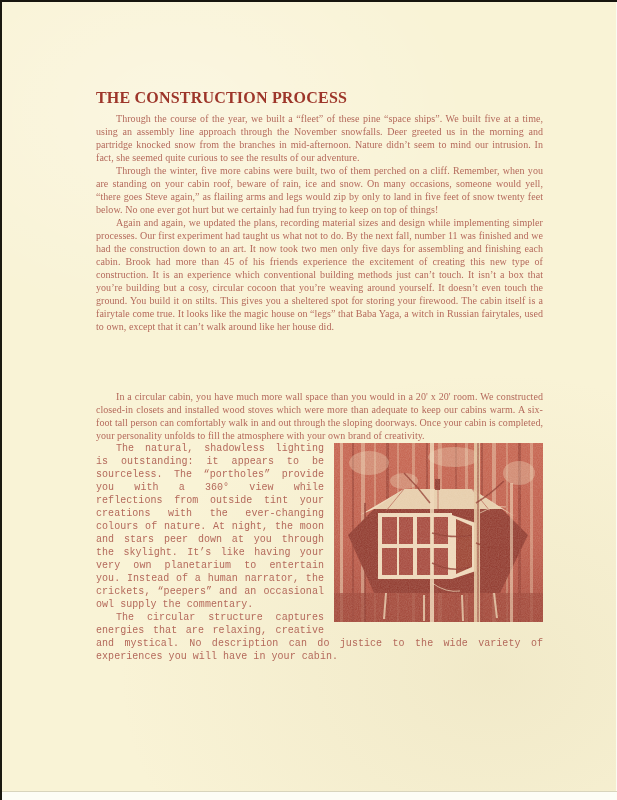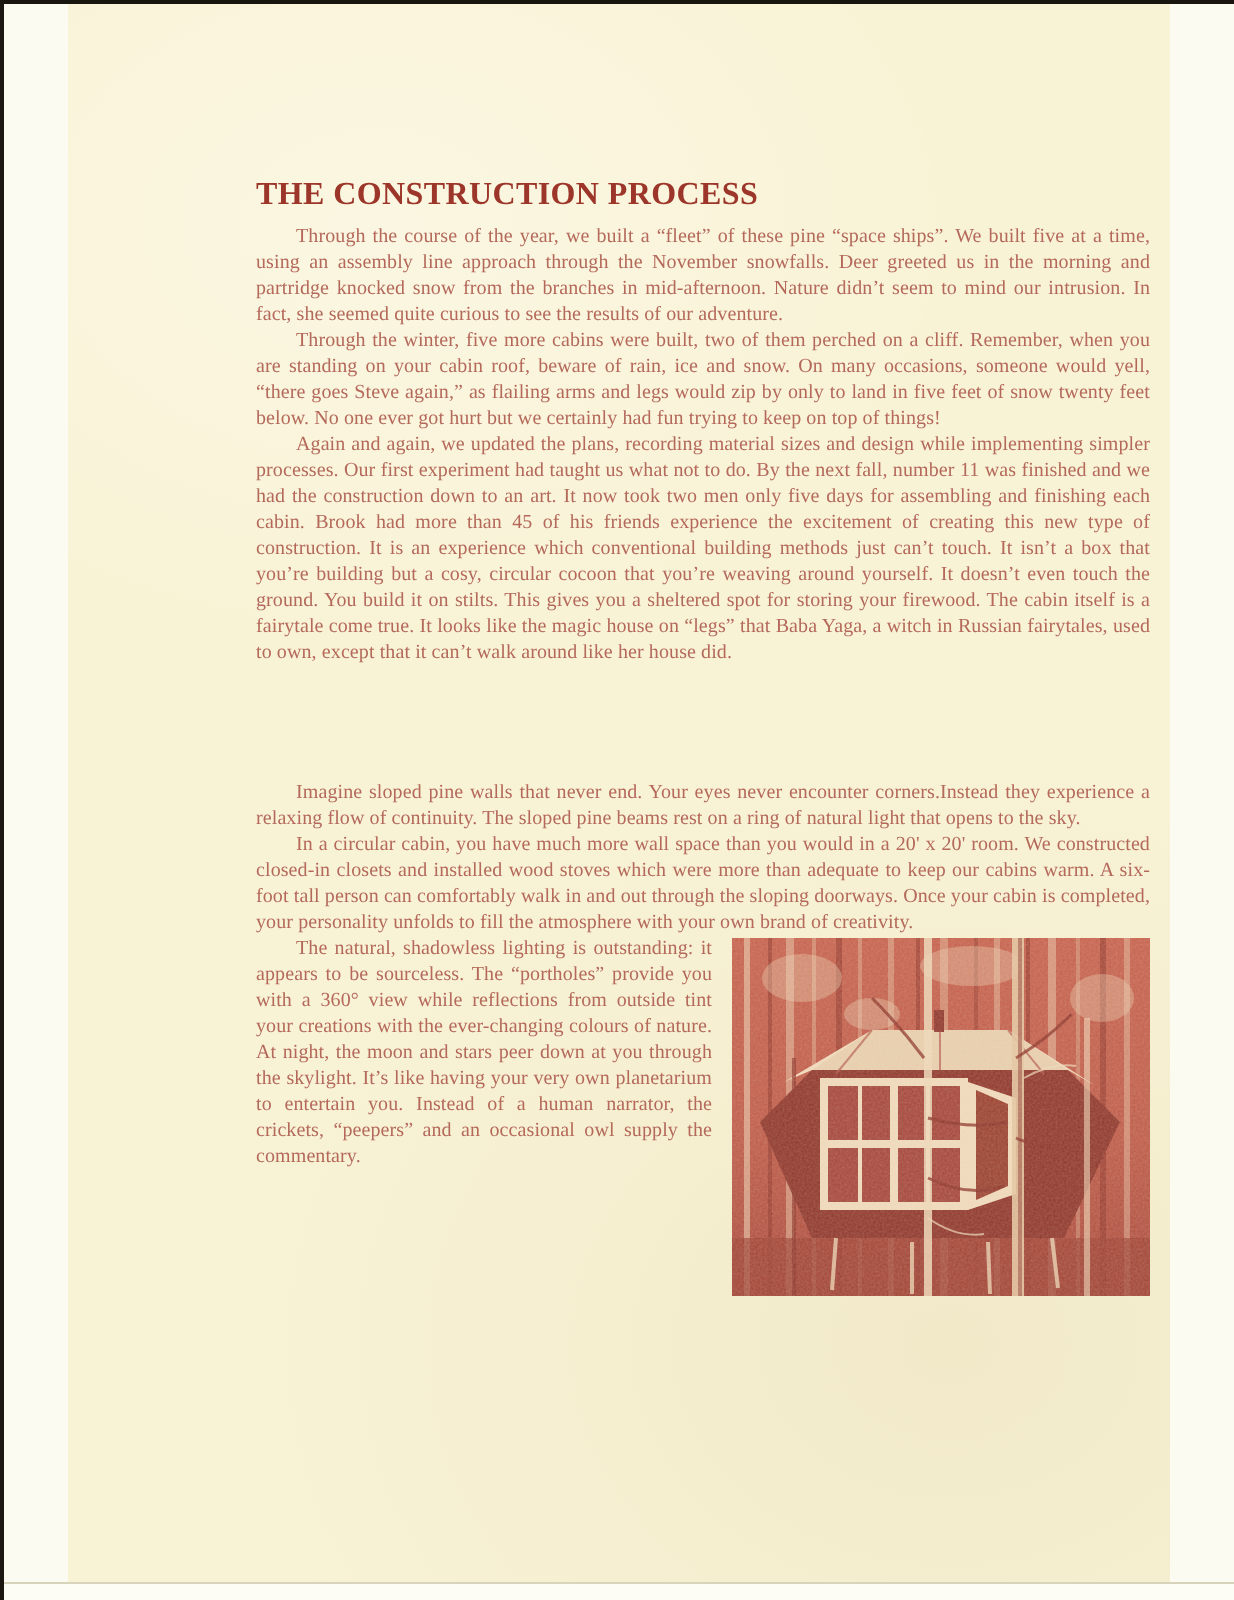--- a/index.html
+++ b/index.html
@@ -5,47 +5,46 @@
   html,body{margin:0;padding:0;}
   body{
     width:617px;height:800px;position:relative;overflow:hidden;
     background:#fbfbf2;
     font-family:"Liberation Serif","DejaVu Serif",serif;
   }
   .scan-edge-top{position:absolute;left:0;top:0;width:617px;height:2px;background:#17150e;}
   .scan-edge-left{position:absolute;left:0;top:0;width:2px;height:800px;background:#1a1810;}
   .scan-bottom{position:absolute;left:2px;bottom:0;width:615px;height:8px;background:#fdfdf6;border-top:1px solid #d8d4bc;}
   .page{
-    position:absolute;left:2px;top:2px;width:551px;height:789px;
+    position:absolute;left:2px;top:2px;width:614px;height:789px;
     background:
       radial-gradient(ellipse 420px 300px at 28% 14%, rgba(255,255,255,0.28), rgba(255,255,255,0) 70%),
       radial-gradient(ellipse 500px 400px at 80% 85%, rgba(205,190,140,0.18), rgba(255,255,255,0) 75%),
       #f9f3d6;
-    margin-left: 32px;
   }
   .content{position:absolute;left:94px;top:86px;width:447px;}
   .section-heading{
     font-weight:bold;
     font-size:16px;
     line-height:19px;
     letter-spacing:0.2px;
     color:#9d362a;
     margin:0 0 5px 0;
   }
   .body-copy p{
     margin:0;
     font-size:10px;
     line-height:13px;
     color:#b4695b;
     text-align:justify;
     text-indent:20px;
     letter-spacing:0.05px;
   }
   .section-living{margin-top:57px;}
-  .photo-wrap{overflow:hidden;}
+  .photo-wrap{overflow:hidden;font-family:Liberation Mono, monospace;}
   .cabin-photo{
     float:right;
     width:209px;height:179px;
     margin:1px 0 3px 10px;
     display:block;
   }
 </style>
 </head>
 <body>
 
@@ -60,21 +59,20 @@
       <h1 class="section-heading">THE CONSTRUCTION PROCESS</h1>
       <div class="body-copy">
         <p>Through the course of the year, we built a “fleet” of these pine “space ships”. We built five at a time, using an assembly line approach through the November snowfalls. Deer greeted us in the morning and partridge knocked snow from the branches in mid-afternoon. Nature didn’t seem to mind our intrusion. In fact, she seemed quite curious to see the results of our adventure.</p>
         <p>Through the winter, five more cabins were built, two of them perched on a cliff. Remember, when you are standing on your cabin roof, beware of rain, ice and snow. On many occasions, someone would yell, “there goes Steve again,” as flailing arms and legs would zip by only to land in five feet of snow twenty feet below. No one ever got hurt but we certainly had fun trying to keep on top of things!</p>
         <p>Again and again, we updated the plans, recording material sizes and design while implementing simpler processes. Our first experiment had taught us what not to do. By the next fall, number 11 was finished and we had the construction down to an art. It now took two men only five days for assembling and finishing each cabin. Brook had more than 45 of his friends experience the excitement of creating this new type of construction. It is an experience which conventional building methods just can’t touch. It isn’t a box that you’re building but a cosy, circular cocoon that you’re weaving around yourself. It doesn’t even touch the ground. You build it on stilts. This gives you a sheltered spot for storing your firewood. The cabin itself is a fairytale come true. It looks like the magic house on “legs” that Baba Yaga, a witch in Russian fairytales, used to own, except that it can’t walk around like her house did.</p>
       </div>
     </div>
 
     <div class="section section-living">
       <div class="body-copy">
-        <p>Imagine sloped pine walls that never end. Your eyes never encounter corners.Instead they experience a relaxing flow of continuity. The sloped pine beams rest on a ring of natural light that opens to the sky.</p>
         <p>In a circular cabin, you have much more wall space than you would in a 20' x 20' room. We constructed closed-in closets and installed wood stoves which were more than adequate to keep our cabins warm. A six-foot tall person can comfortably walk in and out through the sloping doorways. Once your cabin is completed, your personality unfolds to fill the atmosphere with your own brand of creativity.</p>
 
         <div class="photo-wrap">
           <svg class="cabin-photo" viewBox="0 0 209 179" xmlns="http://www.w3.org/2000/svg" preserveAspectRatio="none">
             <defs>
               <filter id="grain" x="0" y="0" width="100%" height="100%">
                 <feTurbulence type="fractalNoise" baseFrequency="0.9" numOctaves="2" result="n"></feTurbulence>
                 <feColorMatrix in="n" type="matrix" values="0 0 0 0 0.95 0 0 0 0 0.85 0 0 0 0 0.72 0 0 0 0.45 0"></feColorMatrix>
                 <feComposite operator="over" in2="SourceGraphic"></feComposite>
               </filter>
@@ -165,18 +163,19 @@
             </g>
             <g stroke="#ecd6b6" stroke-width="1" fill="none" opacity="0.7">
               <path d="M146,70 Q160,62 172,64"></path>
               <path d="M98,140 Q112,150 126,148"></path>
             </g>
 
             <rect x="0" y="0" width="209" height="179" filter="url(#grain)" fill="none" opacity="0.5"></rect>
           </svg>
 
           <p>The natural, shadowless lighting is outstanding: it appears to be sourceless. The “portholes” provide you with a 360° view while reflections from outside tint your creations with the ever-changing colours of nature. At night, the moon and stars peer down at you through the skylight. It’s like having your very own planetarium to entertain you. Instead of a human narrator, the crickets, “peepers” and an occasional owl supply the commentary.</p>
+          <p>The circular structure captures energies that are relaxing, creative and mystical. No description can do justice to the wide variety of experiences you will have in your cabin.</p>
         </div>
       </div>
     </div>
 
   </div>
 </div>
 
 </body></html>

